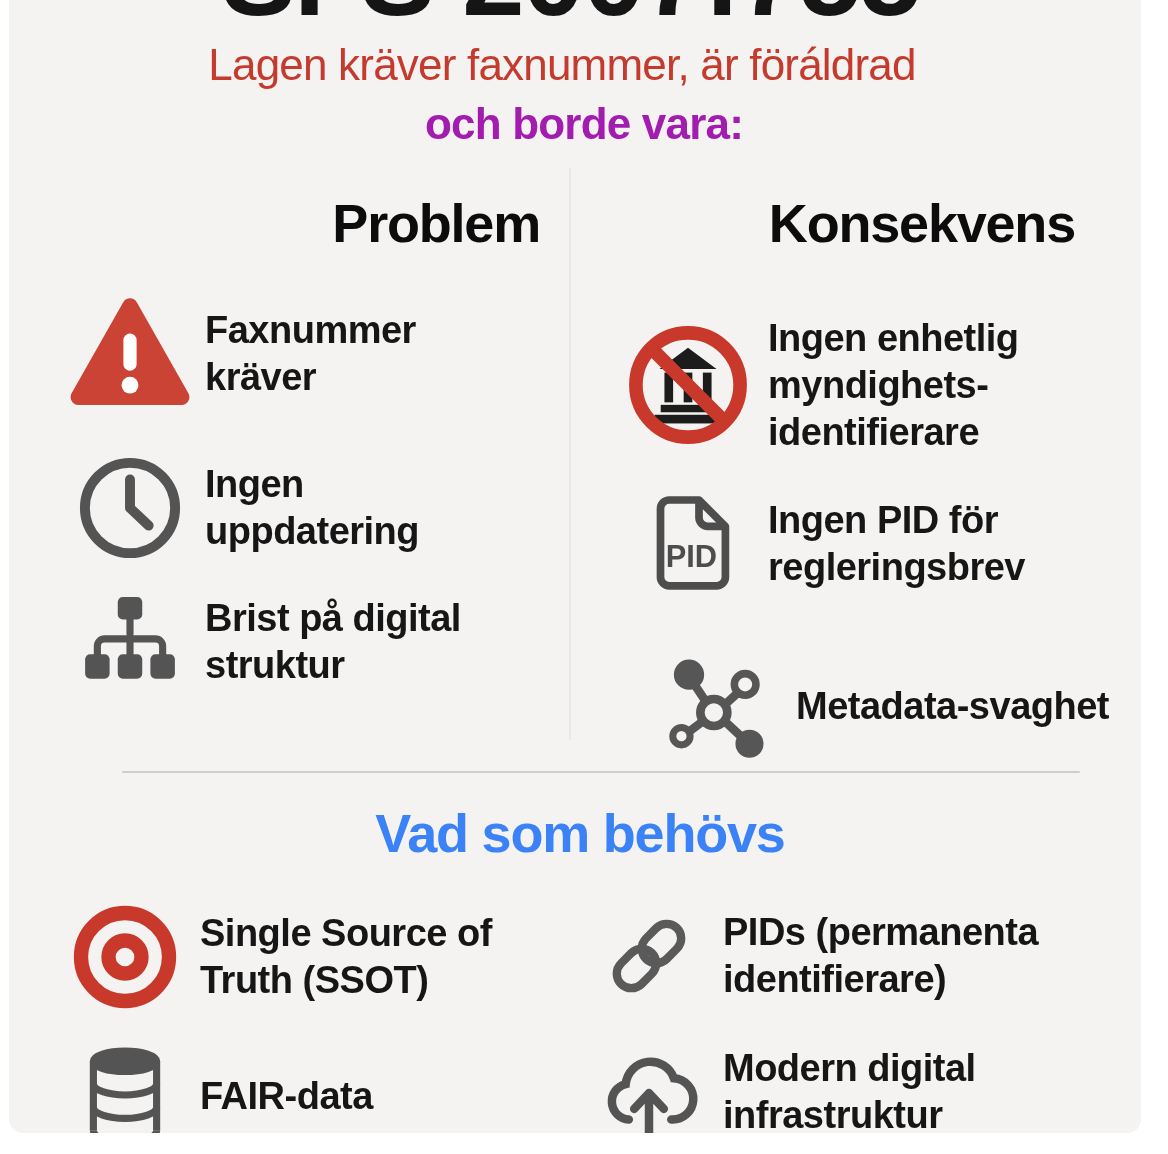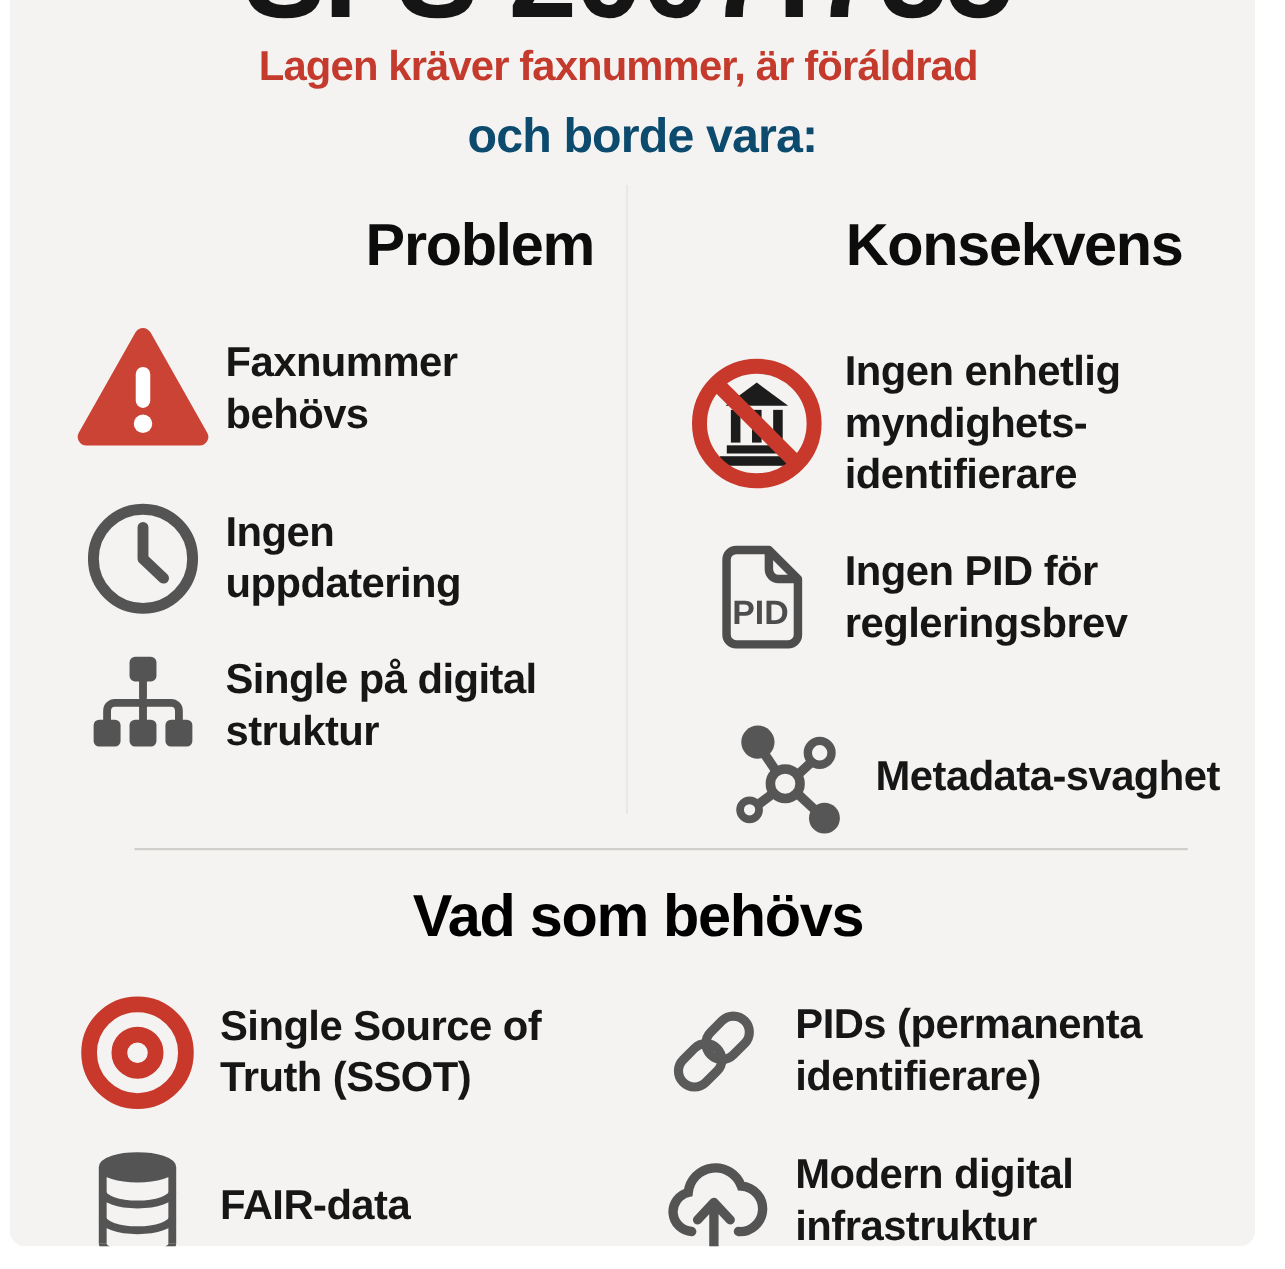--- a/index.html
+++ b/index.html
@@ -16,43 +16,43 @@
   .edge-left{left:0;top:0;width:9px;height:1154px;}
   .edge-right{left:1141px;top:0;width:27px;height:1154px;}
 
   .top-title{
     position:absolute;top:-79px;left:0;right:27px;text-align:center;
     font-size:112px;font-weight:700;color:#151515;letter-spacing:-2px;
     line-height:1;z-index:1;white-space:nowrap;
   }
   .sub-red{
     position:absolute;top:40px;left:0;right:44px;text-align:center;
-    font-size:38px;font-weight:700;color:#c43b2d;letter-spacing:-0.8px;z-index:1;
+    font-size:44px;font-weight:400;color:#c43b2d;letter-spacing:-0.8px;z-index:1;
   }
   .sub-black{
     position:absolute;top:99px;left:0;right:0;text-align:center;
-    font-size:44px;font-weight:700;color:#0c4a6e;letter-spacing:-0.8px;z-index:1;
+    font-size:44px;font-weight:700;color:#a21caf;letter-spacing:-0.8px;z-index:1;
   }
   .col-heading{
     position:absolute;text-align:right;font-size:54px;font-weight:700;
     color:#0c0c0c;letter-spacing:-1.2px;z-index:1;
   }
   .heading-problem{left:40px;width:500px;top:192px;}
   .heading-konsekvens{left:595px;width:480px;top:192px;}
   .v-divider{
     position:absolute;left:569px;top:168px;width:2px;height:572px;
     background:#e9e8e4;z-index:1;
   }
   .h-divider{
     position:absolute;left:122px;width:958px;top:771px;height:2px;
     background:#cfcecb;border-radius:1px;z-index:1;
   }
   .needs-heading{
     position:absolute;top:802px;left:0;right:40px;text-align:center;
-    font-size:54px;font-weight:700;color:#000000;letter-spacing:-1.2px;z-index:1;padding-left:32px;
+    font-size:54px;font-weight:700;color:#3b82f6;letter-spacing:-1.2px;z-index:1;padding-left:32px;
   }
   .item{position:absolute;display:flex;align-items:center;z-index:1;}
   .icon-box{display:flex;align-items:center;justify-content:center;flex:0 0 auto;}
   .label{
     font-size:38px;font-weight:600;line-height:47px;color:#161616;
     letter-spacing:-0.5px;white-space:pre-line;
   }
 </style>
 </head>
 <body>
@@ -70,21 +70,21 @@
 
   <div class="item" style="left:55px;top:290px;height:128px;">
     <div class="icon-box" style="width:150px;">
       <svg width="120" height="120" viewBox="0 0 100 100">
         <path d="M50 10 L93 86 H7 Z" fill="#cb4334" stroke="#cb4334" stroke-width="13" stroke-linejoin="round"></path>
         <rect x="44.5" y="33" width="11" height="31" rx="5.5" fill="#ffffff"></rect>
         <circle cx="50" cy="76" r="7" fill="#ffffff"></circle>
       </svg>
     </div>
     <div class="label">Faxnummer
-behövs</div>
+kräver</div>
   </div>
 
   <div class="item" style="left:55px;top:452px;height:112px;">
     <div class="icon-box" style="width:150px;">
       <svg width="110" height="110" viewBox="0 0 100 100">
         <circle cx="50" cy="50" r="41" fill="none" stroke="#545454" stroke-width="9"></circle>
         <path d="M50 50 V24 M50 50 L67 66" fill="none" stroke="#545454" stroke-width="9" stroke-linecap="round"></path>
       </svg>
     </div>
     <div class="label">Ingen
@@ -94,21 +94,21 @@
   <div class="item" style="left:55px;top:590px;height:104px;">
     <div class="icon-box" style="width:150px;">
       <svg width="102" height="102" viewBox="0 0 100 100">
         <rect x="38" y="6" width="24" height="22" rx="5" fill="#545454"></rect>
         <path d="M50 28 V42 M18 62 V54 a7 7 0 0 1 7 -7 H75 a7 7 0 0 1 7 7 V62 M50 47 V62" fill="none" stroke="#545454" stroke-width="7" stroke-linecap="round"></path>
         <rect x="6" y="62" width="24" height="24" rx="5" fill="#545454"></rect>
         <rect x="38" y="62" width="24" height="24" rx="5" fill="#545454"></rect>
         <rect x="70" y="62" width="24" height="24" rx="5" fill="#545454"></rect>
       </svg>
     </div>
-    <div class="label">Single på digital
+    <div class="label">Brist på digital
 struktur</div>
   </div>
 
   <div class="item" style="left:608px;top:310px;height:150px;">
     <div class="icon-box" style="width:160px;">
       <svg width="124" height="124" viewBox="0 0 100 100">
         <g fill="#1c1c1c">
           <path d="M50 20 L73 37 H27 Z"></path>
           <rect x="31" y="40" width="7" height="24"></rect>
           <rect x="46.5" y="40" width="7" height="24"></rect>

